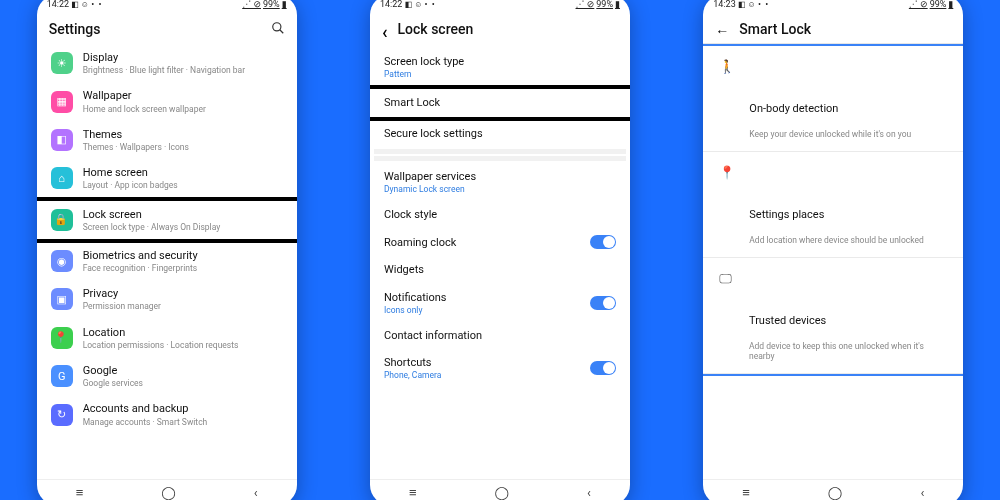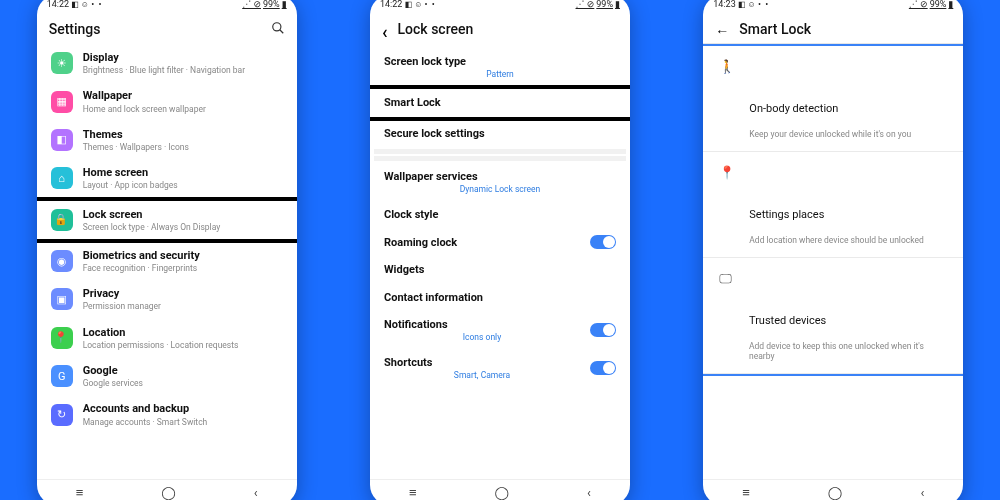--- a/index.html
+++ b/index.html
@@ -49,23 +49,23 @@
   
   .list { flex: 1; overflow: hidden; padding: 0 4px; }
   .row {
     display: flex;
     align-items: center;
     padding: 7px 10px;
     gap: 10px;
     border-bottom: none;
   }
   .row .txt { flex: 1; }
-  .row .lbl { font-size: 11px; color: #111; line-height: 1.2; font-weight: bold; }
+  .row .lbl { font-size: 11px; color: #111; line-height: 1.2; }
   .row .sub { font-size: 8.5px; color: #888; line-height: 1.2; margin-top: 1px; }
-  .row .sub.link { color: #2f7de1; text-align: center; }
+  .row .sub.link { color: #2f7de1; }
   .icon-badge {
     width: 22px; height: 22px; border-radius: 6px;
     display: flex; align-items: center; justify-content: center;
     font-size: 11px; color: #fff;
   }
   .divider { height: 5px; background: #f1f1f1; margin: 2px 0; }
   
   .callout {
     background: #fff;
     box-shadow: 0 0 0 4px #000;
@@ -251,34 +251,34 @@
         </div>
         <div class="toggle"></div>
       </div>
       <div class="row">
         <div class="txt">
           <div class="lbl">Widgets</div>
         </div>
       </div>
       <div class="row">
         <div class="txt">
-          <div class="lbl">Contact information</div>
-        </div>
-      </div>
-      <div class="row">
-        <div class="txt">
           <div class="lbl">Notifications</div>
           <div class="sub link">Icons only</div>
         </div>
         <div class="toggle"></div>
       </div>
       <div class="row">
         <div class="txt">
+          <div class="lbl">Contact information</div>
+        </div>
+      </div>
+      <div class="row">
+        <div class="txt">
           <div class="lbl">Shortcuts</div>
-          <div class="sub link">Smart, Camera</div>
+          <div class="sub link">Phone, Camera</div>
         </div>
         <div class="toggle"></div>
       </div>
     </div>
   <div class="navbar">
     <span></span>
     <span></span>
     <span></span>
   </div>
 </div>

